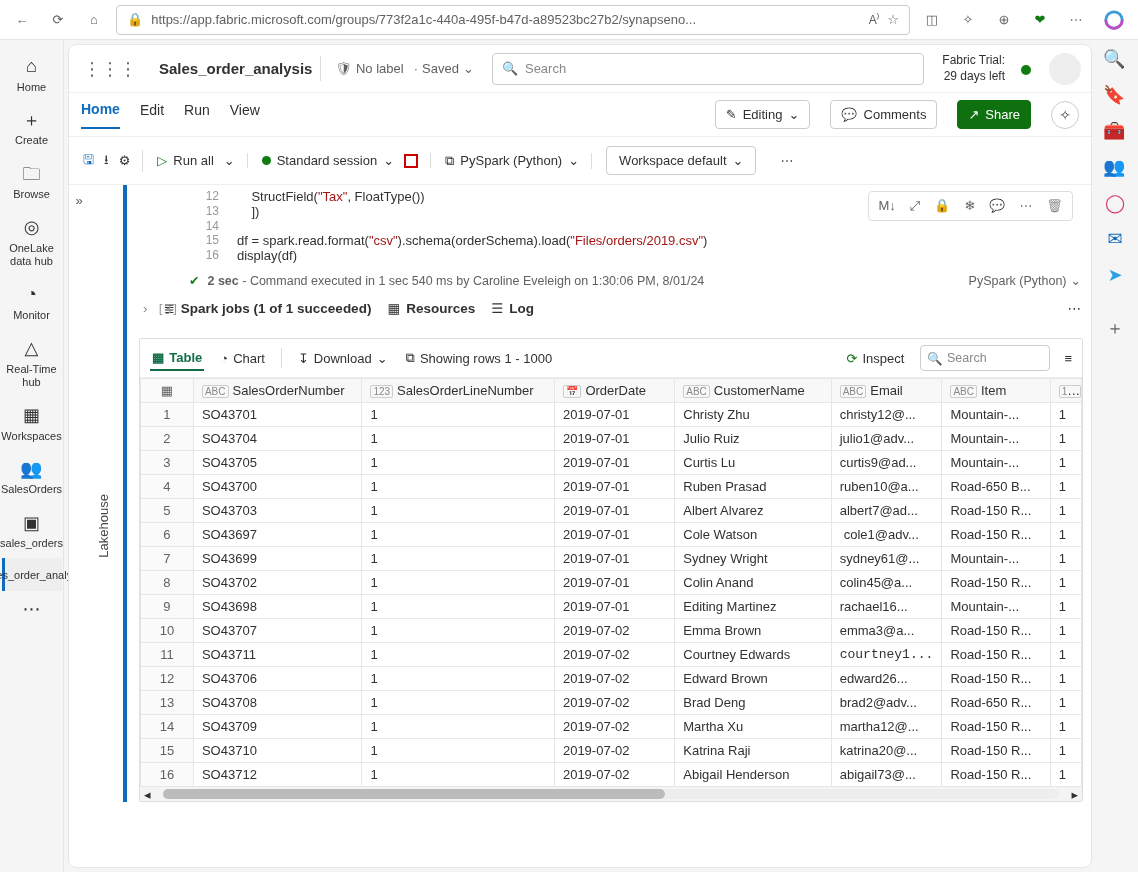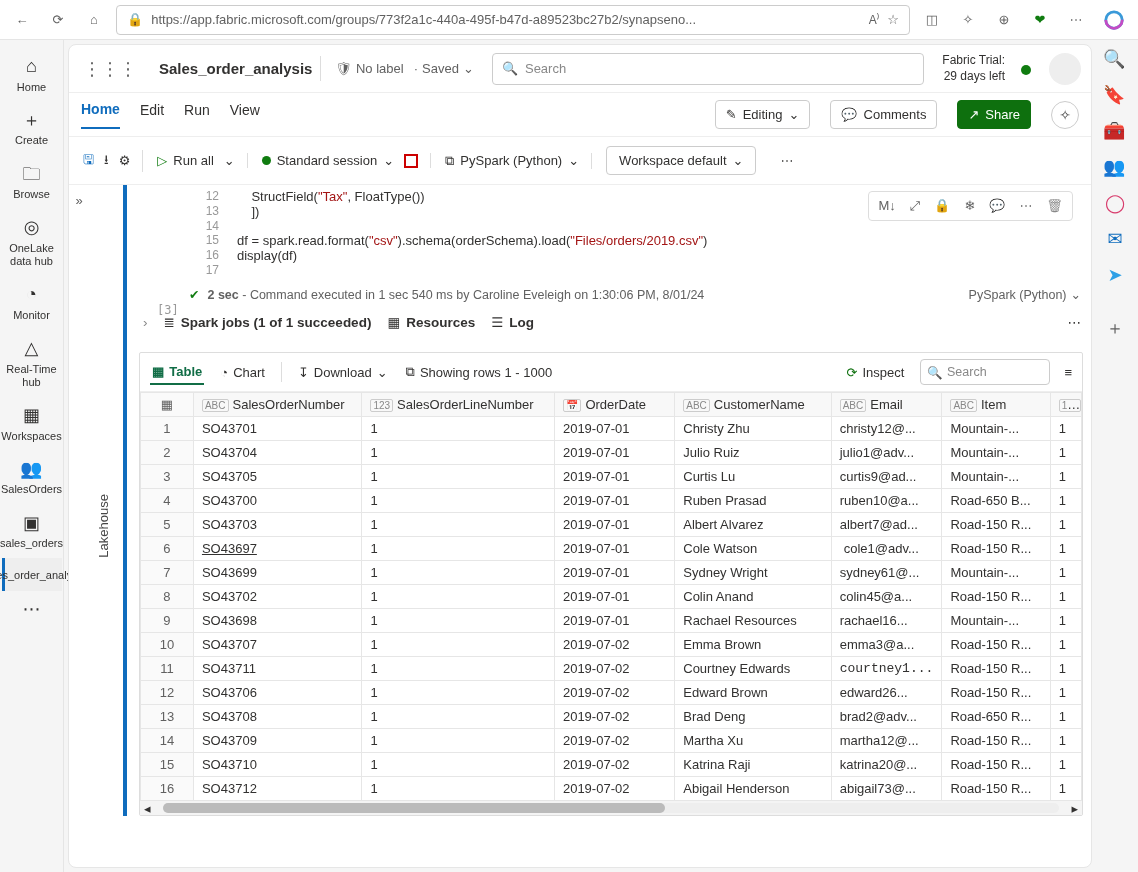--- a/index.html
+++ b/index.html
@@ -266,24 +266,20 @@
                 <span class="num">14</span>
                 <span></span>
               </div>
             <div class="ln">
                 <span class="num">15</span>
                 <span><span>df = spark.read.format(</span><span class="tok-str">"csv"</span><span>).schema(orderSchema).load(</span><span class="tok-str">"Files/orders/2019.csv"</span><span>)</span></span>
               </div>
             <div class="ln">
                 <span class="num">16</span>
                 <span>display(df)</span>
-              </div>
-            <div class="ln">
-                <span class="num">17</span>
-                <span></span>
               </div>
           </div>
 
           <div class="exec-counter">[3]</div>
           <div class="exec-row">
             <span class="check">✔</span>
             <span><b>2 sec</b> <span>- Command executed in 1 sec 540 ms by Caroline Eveleigh on 1:30:06 PM, 8/01/24</span></span>
             <span style="margin-left:auto; display:flex; gap:4px; align-items:center; cursor:pointer;">
               <span>PySpark (Python)</span> ⌄
             </span>
@@ -396,21 +392,21 @@
                       <td style="width: 140px;">SO43703</td>
                       <td style="width: 160px;">1</td>
                       <td style="width: 100px;">2019-07-01</td>
                       <td style="width: 130px;">Albert Alvarez</td>
                       <td style="width: 92px;">albert7@ad...</td>
                       <td style="width: 90px;">Road-150 R...</td>
                       <td style="width: 26px;">1</td>
                     </tr>
                     <tr>
                       <td class="rownum">6</td>
-                      <td style="width: 140px; text-decoration: underline;">SO43697</td>
+                      <td style="width: 140px;">SO43697</td>
                       <td style="width: 160px;">1</td>
                       <td style="width: 100px;">2019-07-01</td>
                       <td style="width: 130px;">Cole Watson</td>
                       <td style="width: 92px; padding-left: 12px;">cole1@adv...</td>
                       <td style="width: 90px;">Road-150 R...</td>
                       <td style="width: 26px;">1</td>
                     </tr>
                     <tr>
                       <td class="rownum">7</td>
                       <td style="width: 140px;">SO43699</td>
@@ -429,21 +425,21 @@
                       <td style="width: 130px;">Colin Anand</td>
                       <td style="width: 92px;">colin45@a...</td>
                       <td style="width: 90px;">Road-150 R...</td>
                       <td style="width: 26px;">1</td>
                     </tr>
                     <tr>
                       <td class="rownum">9</td>
                       <td style="width: 140px;">SO43698</td>
                       <td style="width: 160px;">1</td>
                       <td style="width: 100px;">2019-07-01</td>
-                      <td style="width: 130px;">Rachael Resources</td>
+                      <td style="width: 130px;">Editing Martinez</td>
                       <td style="width: 92px;">rachael16...</td>
                       <td style="width: 90px;">Mountain-...</td>
                       <td style="width: 26px;">1</td>
                     </tr>
                     <tr>
                       <td class="rownum">10</td>
                       <td style="width: 140px;">SO43707</td>
                       <td style="width: 160px;">1</td>
                       <td style="width: 100px;">2019-07-02</td>
                       <td style="width: 130px;">Emma Brown</td>

